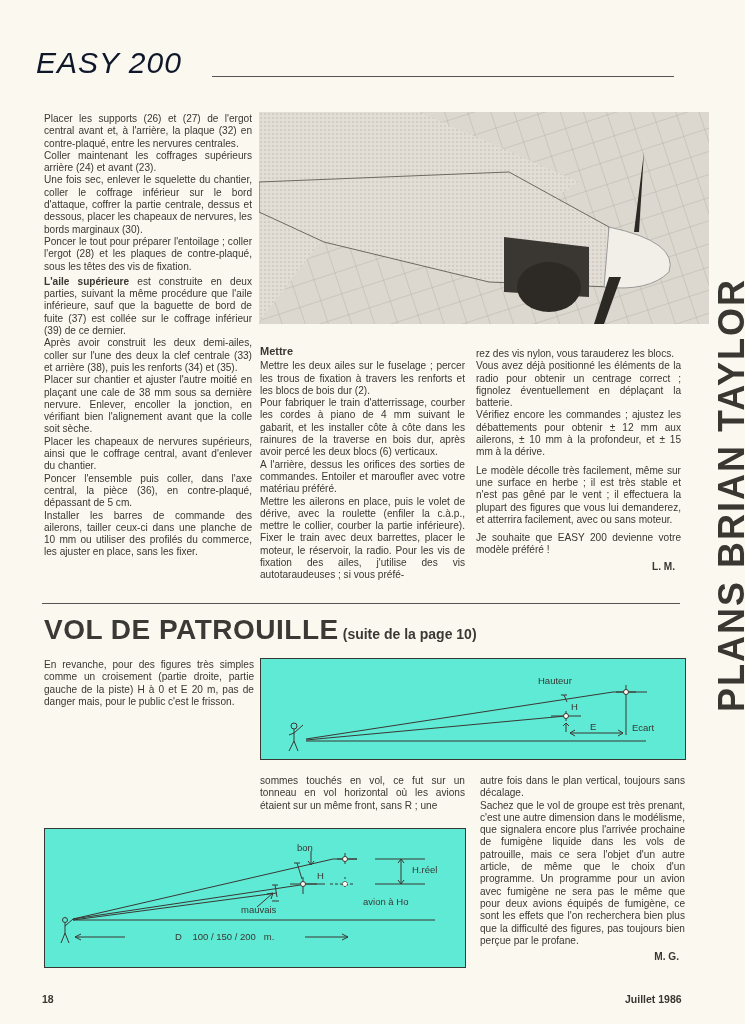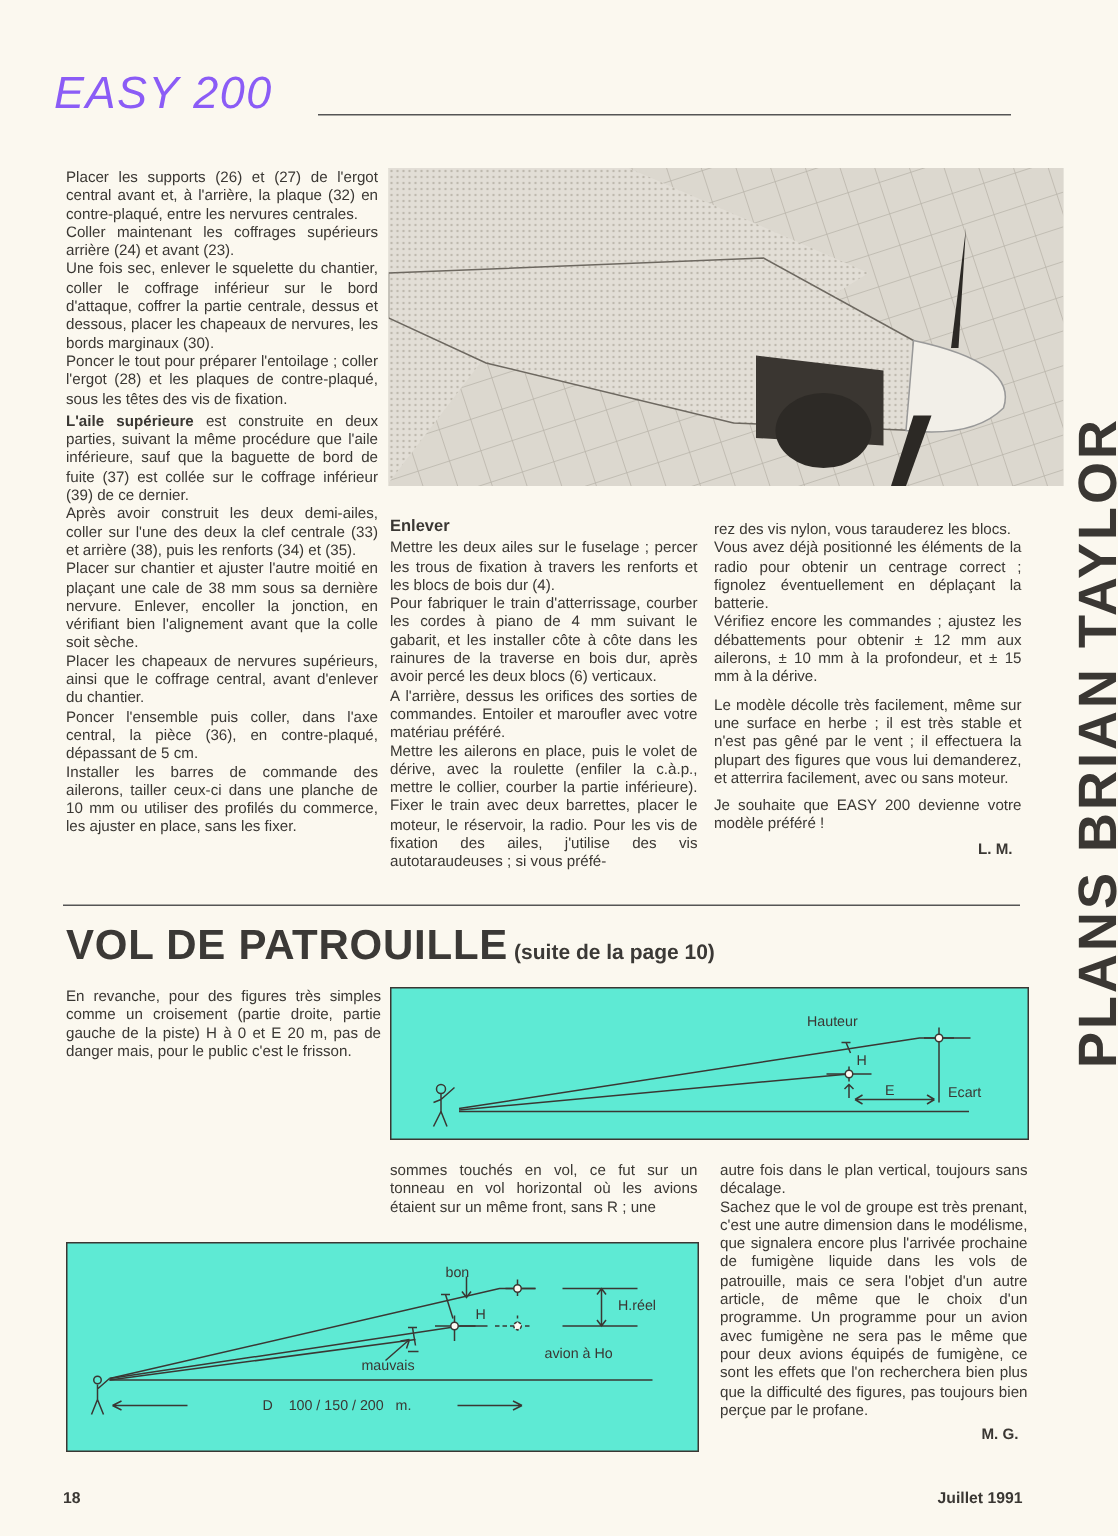--- a/index.html
+++ b/index.html
@@ -5,21 +5,21 @@
   html, body { margin: 0; padding: 0; }
   body {
     width: 745px; height: 1024px; position: relative; overflow: hidden;
     background: #fbf8ef;
     font-family: "Liberation Sans", sans-serif;
     color: #3a3733;
   }
   .abs { position: absolute; }
   .page-title {
     left: 36px; top: 46px; font-size: 30px; font-style: italic; font-weight: normal;
-    color: #8b5cf6; letter-spacing: 1px; font-family: "Liberation Sans", sans-serif;
+    color: #0f172a; letter-spacing: 1px; font-family: "Liberation Sans", sans-serif;
   }
   .title-rule { left: 212px; top: 76px; width: 462px; height: 1px; background: #555; }
   .col { font-size: 10.1px; line-height: 12.3px; text-align: justify; }
   .col p { margin: 0; }
   .col p.gap { margin-top: 6px; }
   .col b { font-weight: bold; }
   .subhead { font-weight: bold; font-size: 11px; margin-bottom: 3px !important; }
   .sig { text-align: right; font-weight: bold; margin-top: 4px !important; padding-right: 6px; }
   .photo {
     left: 259px; top: 112px; width: 450px; height: 212px; overflow: hidden;
@@ -88,22 +88,22 @@
     <ellipse cx="290" cy="175" rx="32" ry="25" fill="#2d2a26"></ellipse>
 
     <path d="M350 115 Q420 130 410 160 Q390 180 345 175 Z" fill="#f2efe8" stroke="#999" stroke-width="1"></path>
 
     <polygon points="375,120 385,40 380,120" fill="#2c2925"></polygon>
     <polygon points="350,165 362,165 345,212 335,212" fill="#2c2925"></polygon>
   </svg>
 </div>
 
 <div class="abs col" style="left:260px; top:345px; width:205px;">
-  <p class="subhead">Enlever</p>
-  <p>Mettre les deux ailes sur le fuselage ; percer les trous de fixation à travers les renforts et les blocs de bois dur (4).</p>
+  <p class="subhead">Mettre</p>
+  <p>Mettre les deux ailes sur le fuselage ; percer les trous de fixation à travers les renforts et les blocs de bois dur (2).</p>
   <p>Pour fabriquer le train d'atterrissage, courber les cordes à piano de 4 mm suivant le gabarit, et les installer côte à côte dans les rainures de la traverse en bois dur, après avoir percé les deux blocs (6) verticaux.</p>
   <p>A l'arrière, dessus les orifices des sorties de commandes. Entoiler et maroufler avec votre matériau préféré.</p>
   <p>Mettre les ailerons en place, puis le volet de dérive, avec la roulette (enfiler la c.à.p., mettre le collier, courber la partie inférieure). Fixer le train avec deux barrettes, placer le moteur, le réservoir, la radio. Pour les vis de fixation des ailes, j'utilise des vis autotaraudeuses ; si vous préfé-</p>
 </div>
 
 <div class="abs col" style="left:476px; top:348px; width:205px;">
   <p>rez des vis nylon, vous tarauderez les blocs.</p>
   <p>Vous avez déjà positionné les éléments de la radio pour obtenir un centrage correct ; fignolez éventuellement en déplaçant la batterie.</p>
   <p>Vérifiez encore les commandes ; ajustez les débattements pour obtenir ± 12 mm aux ailerons, ± 10 mm à la profondeur, et ± 15 mm à la dérive.</p>
   <p class="gap">Le modèle décolle très facilement, même sur une surface en herbe ; il est très stable et n'est pas gêné par le vent ; il effectuera la plupart des figures que vous lui demanderez, et atterrira facilement, avec ou sans moteur.</p>
@@ -204,13 +204,13 @@
       <text x="272" y="50">H</text>
       <text x="367" y="44">H.réel</text>
       <text x="196" y="84">mauvais</text>
       <text x="318" y="76">avion à Ho</text>
       <text x="130" y="111" xml:space="preserve">D    100 / 150 / 200   m.</text>
     </g>
   </svg>
 </div>
 
 <div class="abs folio" style="left:42px; top:993px;">18</div>
-<div class="abs folio" style="left:625px; top:993px;">Juillet 1991</div>
+<div class="abs folio" style="left:625px; top:993px;">Juillet 1986</div>
 
 </body></html>

